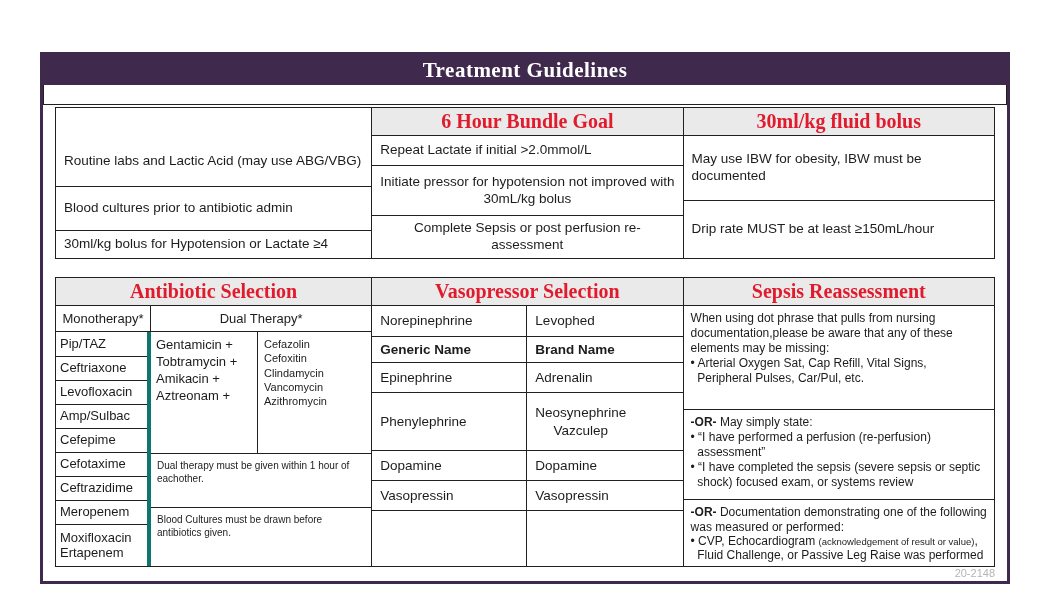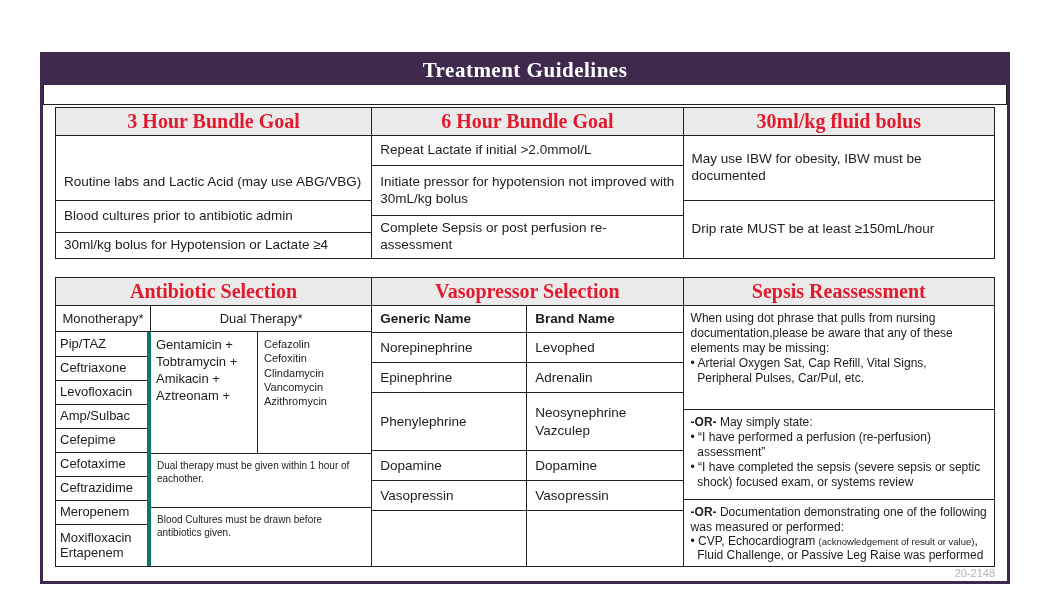--- a/index.html
+++ b/index.html
@@ -15,21 +15,21 @@
                font-size:21px; letter-spacing:.5px; }
 
   .strip { height:20px; border-left:1px solid #231f20; border-right:1px solid #231f20;
            border-bottom:1px solid #231f20; background:#fff; }
 
   .tbl { margin:0 12px; border:1px solid #231f20; display:flex; background:#fff; }
   .bundle { margin-top:2px; height:152px; }
   .sel { margin-top:18px; height:290px; }
 
   .col { display:flex; flex-direction:column; }
-  .w1 { width:33.6%; } .w2 { width:33.2%; } .w3 { flex:1; }
+  .w1 { width:33.6%; } .w2 { width:33.2%;text-align:center; } .w3 { flex:1; }
   .col + .col { border-left:1px solid #231f20; }
 
   .col-hdr { height:28px; background:#eaeaea; border-bottom:1px solid #231f20;
              display:flex; align-items:center; justify-content:center;
              font-family:"Liberation Serif", serif; font-weight:700;
              font-size:20px; color:#e11b2d; flex:none; }
 
   
   .b-cell { display:flex; align-items:center; padding:4px 8px;
             font-size:13.5px; line-height:1.25; }
@@ -86,21 +86,20 @@
 <div class="sheet">
 
   <div class="title-bar">
     <span>Treatment Guidelines</span>
   </div>
   <div class="strip"></div>
 
   <div class="tbl bundle">
 
     <div class="col w1">
-      <div class="col-hdr">3 Hour Bundle Goal</div>
       <div class="b-cell h50">Routine labs and Lactic Acid (may use ABG/VBG)</div>
       <div class="b-cell h44">Blood cultures prior to antibiotic admin</div>
       <div class="b-cell hfill">30ml/kg bolus for Hypotension or Lactate ≥4</div>
     </div>
 
     <div class="col w2">
       <div class="col-hdr">6 Hour Bundle Goal</div>
       <div class="b-cell h34">Repeat Lactate if initial &gt;2.0mmol/L</div>
       <div class="b-cell h60">Initiate pressor for hypotension not improved with 30mL/kg bolus</div>
       <div class="b-cell hfill">Complete Sepsis or post perfusion re-assessment</div>
@@ -148,27 +147,27 @@
 Azithromycin</div>
           </div>
           <div class="dual-note n1">Dual therapy must be given within 1 hour of eachother.</div>
           <div class="dual-note n2">Blood Cultures must be drawn before antibiotics given.</div>
         </div>
       </div>
     </div>
 
     <div class="col w2">
       <div class="col-hdr">Vasopressor Selection</div>
+      <div class="v-row h30">
+        <div class="v-cell v-g">Norepinephrine</div>
+        <div class="v-cell v-b">Levophed</div>
+      </div>
       <div class="v-row v-head">
         <div class="v-cell v-g">Generic Name</div>
         <div class="v-cell v-b">Brand Name</div>
-      </div>
-      <div class="v-row h30">
-        <div class="v-cell v-g">Norepinephrine</div>
-        <div class="v-cell v-b">Levophed</div>
       </div>
       <div class="v-row h30">
         <div class="v-cell v-g">Epinephrine</div>
         <div class="v-cell v-b">Adrenalin</div>
       </div>
       <div class="v-row h58">
         <div class="v-cell v-g">Phenylephrine</div>
         <div class="v-cell v-b">Neosynephrine
 Vazculep</div>
       </div>

